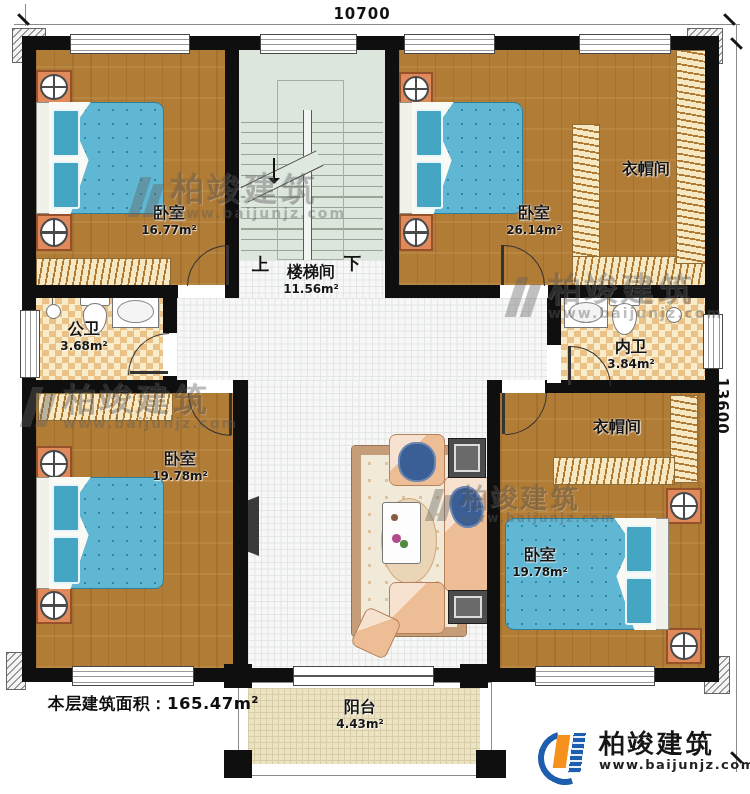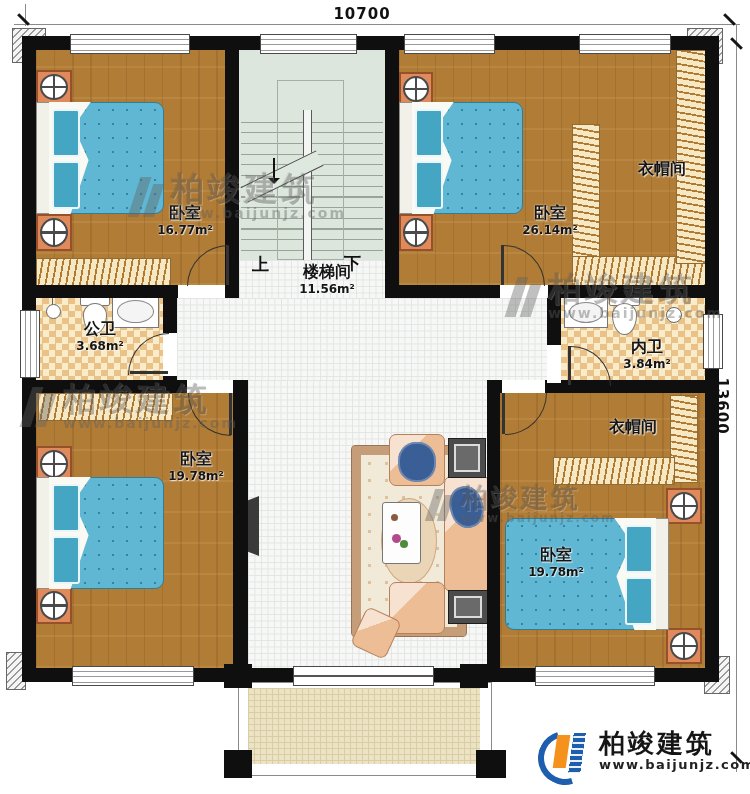--- a/index.html
+++ b/index.html
@@ -79,21 +79,21 @@
   .cord{position:absolute;background:#666;z-index:7;}
   
   .treads{position:absolute;background-image:repeating-linear-gradient(to bottom,transparent 0 9.5px,#96a596 9.5px 10.7px);z-index:5;}
   .stair-outline{position:absolute;border:1px solid #a3afa3;z-index:5;}
   .stringer{position:absolute;background:#f2f5f2;border-left:1.5px solid #5a5a5a;border-right:1.5px solid #5a5a5a;z-index:6;}
   .break{position:absolute;background:#dfe8df;border-top:1.6px solid #4a4a4a;border-bottom:1.6px solid #4a4a4a;z-index:7;}
   .stair-arrow-stem{position:absolute;background:#111;z-index:8;}
   .stair-arrow-head{position:absolute;width:0;height:0;border:6px solid transparent;border-top-color:#111;z-index:8;}
   
   .room-label{position:absolute;text-align:center;z-index:16;color:#151515;line-height:1.18;
-    text-shadow:0 0 2px rgba(255,255,255,.9),1px 1px 1px rgba(255,255,255,.7);padding-left:16px;}
+    text-shadow:0 0 2px rgba(255,255,255,.9),1px 1px 1px rgba(255,255,255,.7);}
   .room-label .nm{font-size:16px;font-weight:bold;display:block;}
   .room-label .ar{font-size:12px;font-weight:bold;display:block;}
   .updown{position:absolute;font-size:17px;font-weight:bold;color:#111;z-index:16;}
   
   .wm{position:absolute;display:flex;align-items:center;gap:7px;opacity:.40;z-index:17;pointer-events:none;}
   .wm-mark{position:relative;width:36px;height:44px;flex:0 0 auto;}
   .wm-mark i{position:absolute;background:#636363;transform:skewX(-18deg);display:block;}
   .wm-name{font-size:33px;font-weight:bold;color:#575757;letter-spacing:4px;line-height:1;
     text-shadow:1px 1px 0 rgba(255,255,255,.55),-1px -1px 0 rgba(0,0,0,.18);}
   .wm-url{font-size:14px;font-weight:bold;color:#5e5e5e;letter-spacing:2px;line-height:1.25;}
@@ -346,20 +346,24 @@
     <span class="nm">卧室</span>
     <span class="ar">19.78m²</span>
   </div>
   <div class="room-label" style="left:572px;top:418px;width:90px">
     <span class="nm">衣帽间</span>
   </div>
   <div class="room-label" style="left:500px;top:546px;width:80px">
     <span class="nm">卧室</span>
     <span class="ar">19.78m²</span>
   </div>
+  <div class="room-label" style="left:320px;top:698px;width:80px">
+    <span class="nm">阳台</span>
+    <span class="ar">4.43m²</span>
+  </div>
 
   <div class="wm" style="left:128px;top:172px">
     <span class="wm-mark">
         <i style="left:6px;top:2px;width:11px;height:40px"></i>
         <i style="left:20px;top:9px;width:11px;height:33px"></i>
       </span>
     <span>
       <span class="wm-name">柏竣建筑</span>
       <span class="wm-url" style="display:block">www.baijunjz.com</span>
     </span>
@@ -389,20 +393,21 @@
         <i style="left:4px;top:2px;width:9px;height:32px"></i>
         <i style="left:15px;top:8px;width:9px;height:26px"></i>
       </span>
     <span>
       <span class="wm-name">柏竣建筑</span>
       <span class="wm-url" style="display:block">www.baijunjz.com</span>
     </span>
   </div>
 
   <div class="titleblock">
+    <div class="tb-line">本层建筑面积：165.47m²</div>
 
   </div>
 
   <div class="brand">
     <span class="brand-mark">
       <i class="brand-swoosh"></i>
       <i class="brand-b1"></i>
       <i class="brand-b2"></i>
     </span>
     <span>

